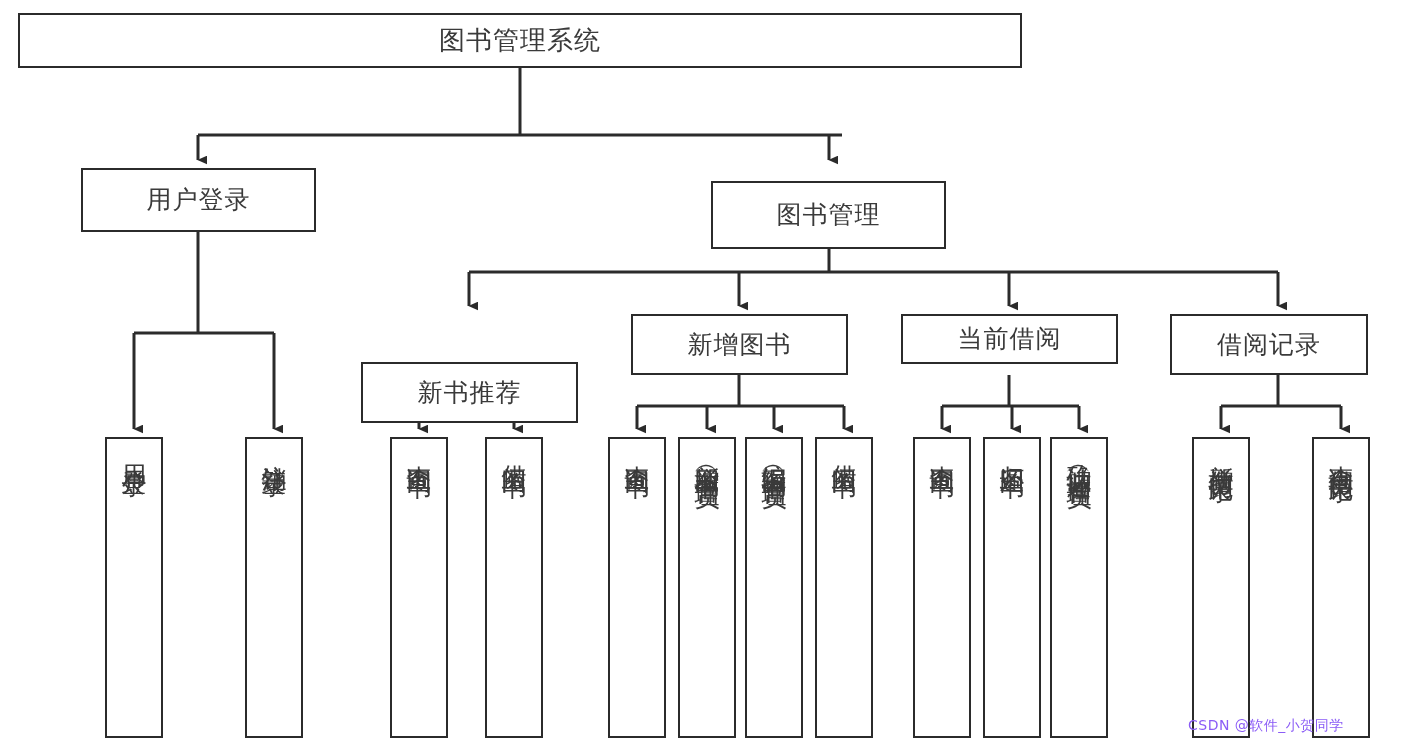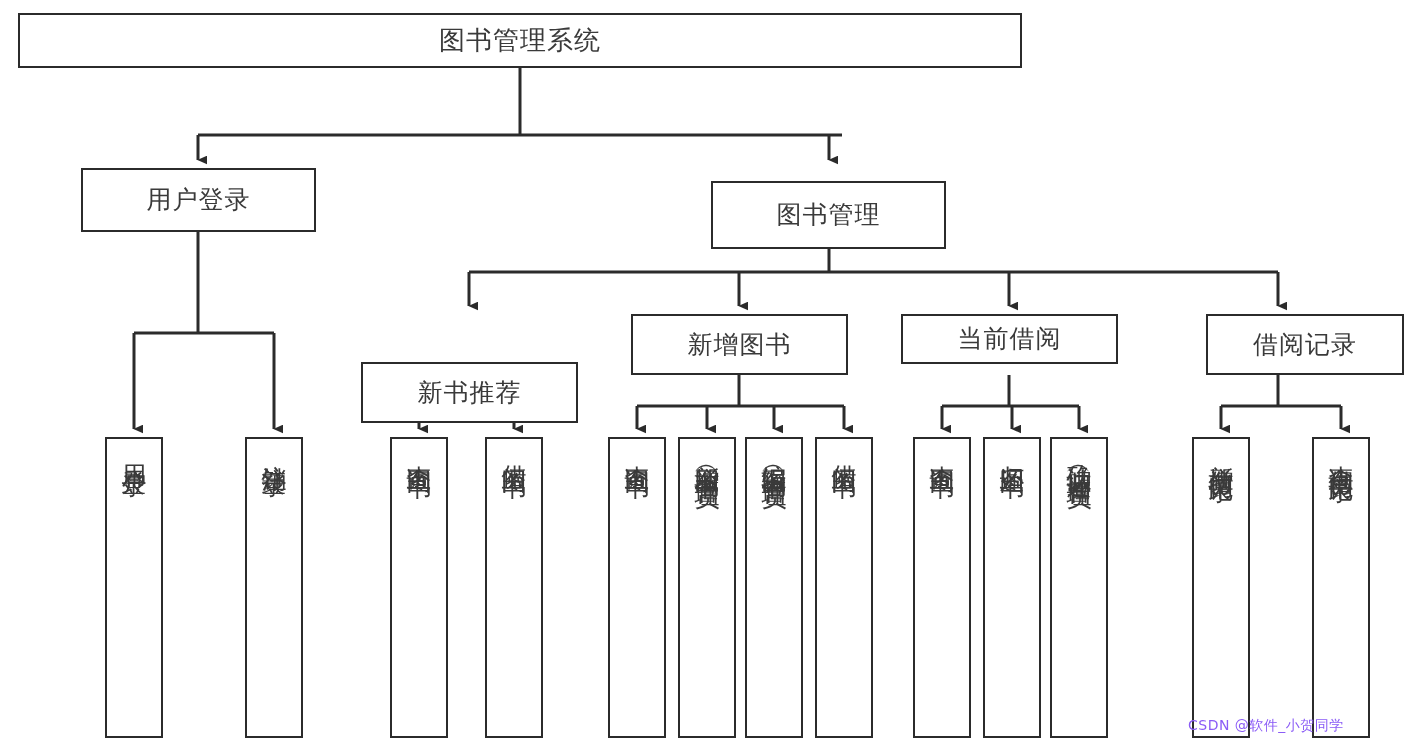--- a/index.html
+++ b/index.html
@@ -141,21 +141,21 @@
 
   <div class="node horiz" style="left:361px; top:314px; width:217px; height:61px;margin-top:48px;">
     <span class="label">新书推荐</span>
   </div>
   <div class="node horiz" style="left:631px; top:314px; width:217px; height:61px;">
     <span class="label">新增图书</span>
   </div>
   <div class="node horiz" style="left:901px; top:314px; width:217px; height:50px;">
     <span class="label">当前借阅</span>
   </div>
-  <div class="node horiz" style="left:1170px; top:314px; width:198px; height:61px;margin-left:36px;">
+  <div class="node horiz" style="left:1170px; top:314px; width:198px; height:61px;">
     <span class="label">借阅记录</span>
   </div>
 
   <div class="node leaf" style="left:105px; top:437px; width:58px; height:301px;">
     <span class="label">用户登录</span>
   </div>
   <div class="node leaf" style="left:245px; top:437px; width:58px; height:301px;">
     <span class="label">注销登录</span>
   </div>
 

